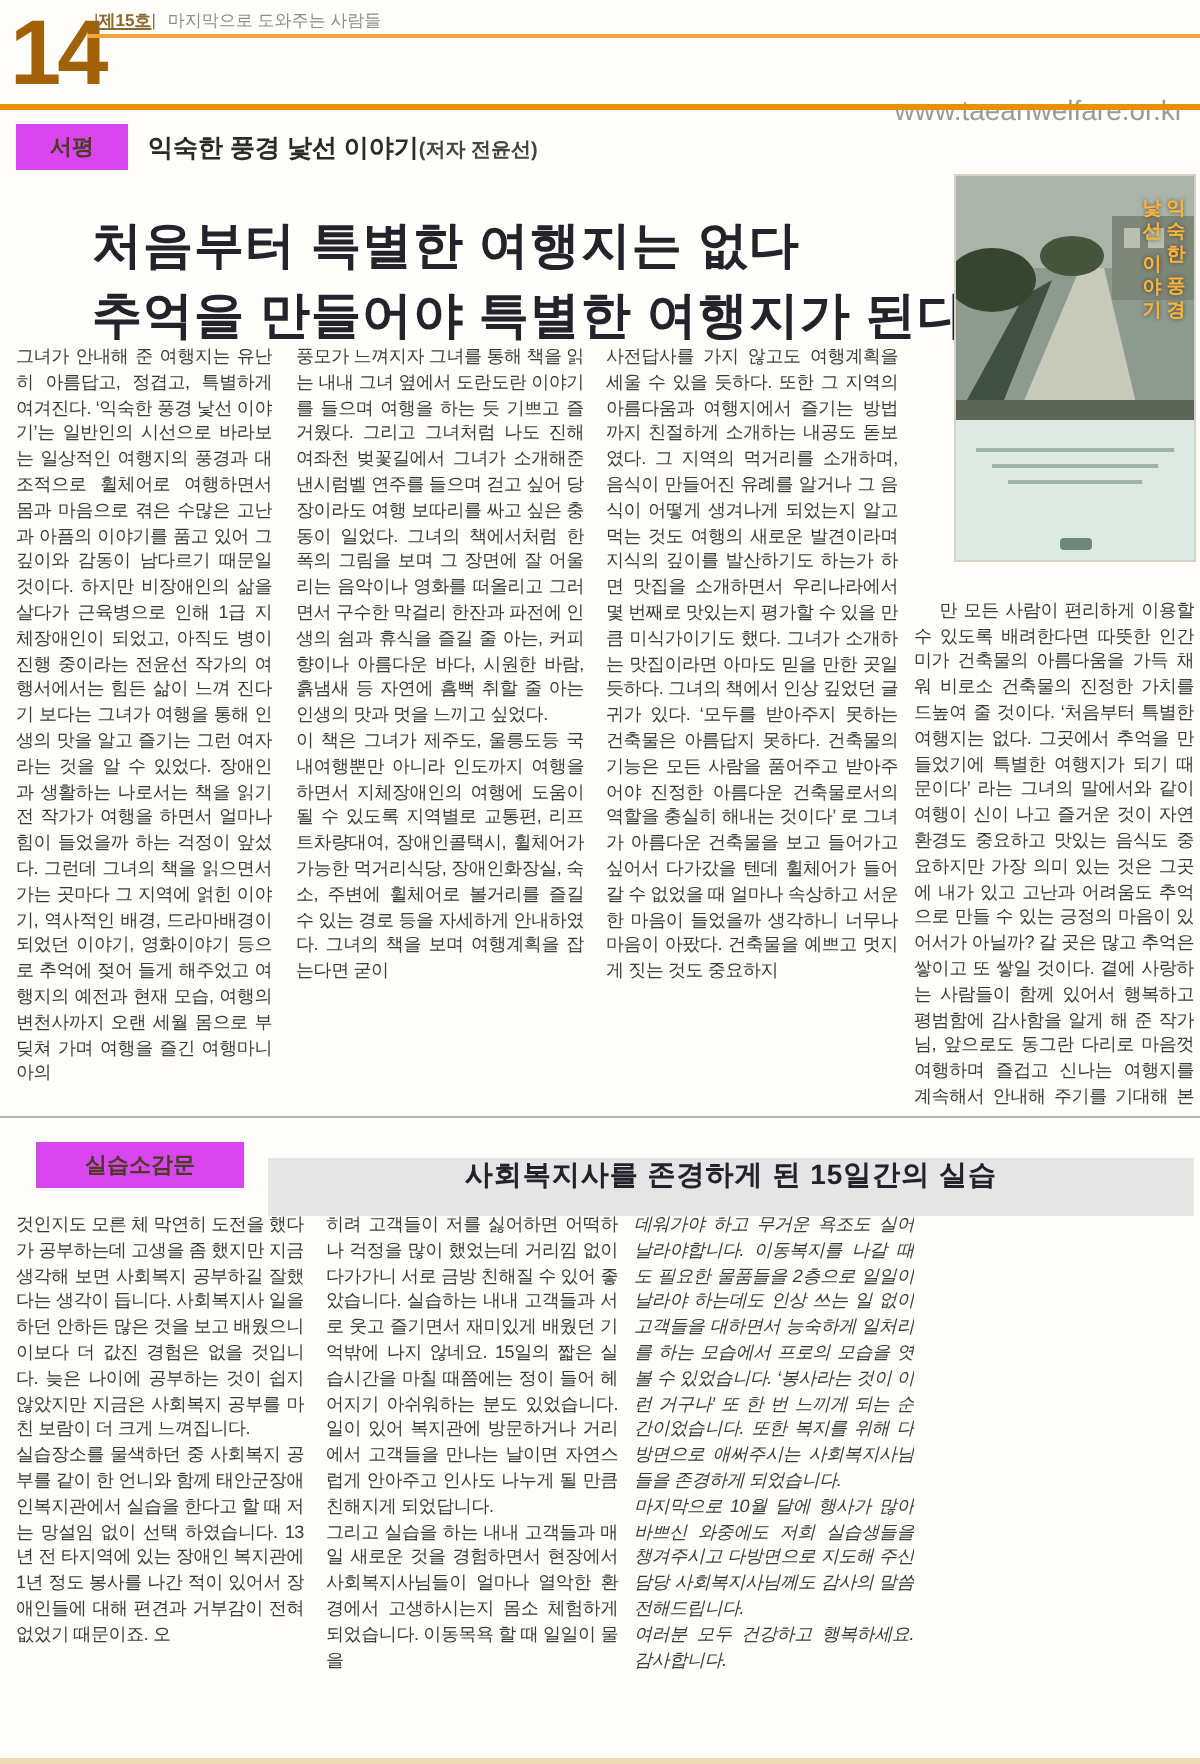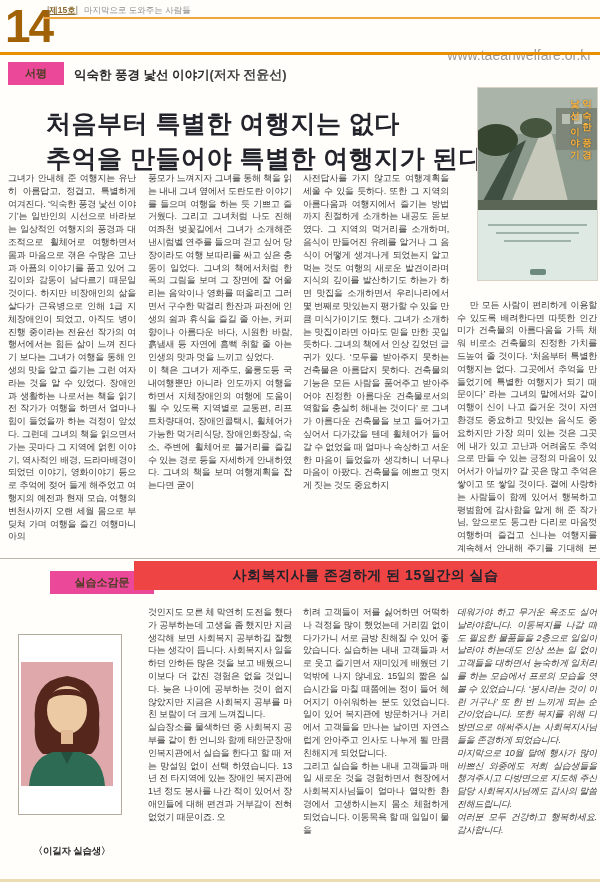--- a/index.html
+++ b/index.html
@@ -12,25 +12,25 @@
   
   .page-num{position:absolute;left:5px;top:2px;font-size:46px;font-weight:bold;
     color:#a16207;letter-spacing:-2px;line-height:48px;}
   .issue-row{position:absolute;left:47px;top:5px;font-size:8.5px;color:#7a6a4f;white-space:nowrap;}
   .issue-row .issue{font-weight:bold;color:#8a6a30;text-decoration:underline;}
   .issue-row .tag{color:#8c8c8c;margin-left:6px;}
   .website{position:absolute;right:8px;top:22px;font-size:14px;color:#9a9a9a;margin-top:25px;}
   .rule-thin{position:absolute;left:44px;right:0;top:17px;height:2px;background:#f2a53c;}
   .rule-thick{position:absolute;left:0;right:0;top:52px;height:3px;background:#e98f00;}
   
-  .sec-label{position:absolute;background:#ec4899;color:#4a3c22;font-weight:bold;
+  .sec-label{position:absolute;background:#d946ef;color:#4a3c22;font-weight:bold;
     font-size:11px;text-align:center;padding:4px 0;}
   .review-label{left:8px;top:62px;width:56px;}
   .review-title{position:absolute;left:74px;top:66px;font-size:12.5px;font-weight:bold;color:#2a2a2a;white-space:nowrap;}
-  .review-title .author{font-size:13px;font-weight:bold;color:#444;}
+  .review-title .author{font-size:10px;font-weight:bold;color:#444;}
   .headline{position:absolute;left:30px;top:90px;font-size:25px;font-weight:bold;
     color:#23232b;line-height:35px;letter-spacing:0.5px;white-space:pre-wrap;}
   
   .book-cover{position:absolute;left:478px;top:88px;width:119px;height:192px;
     box-shadow:0 0 0 1px #d8d2c6;background:#e9efe9;}
   .cover-photo{position:absolute;left:0;top:0;right:0;height:122px;overflow:hidden;}
   .cover-vtitle{position:absolute;right:4px;top:4px;writing-mode:vertical-rl;
     font-size:9.5px;font-weight:bold;color:#ffb43a;letter-spacing:2px;
     text-shadow:0 0 2px rgba(0,0,0,.55);line-height:12px;white-space:pre-wrap;}
   .cover-bottom{position:absolute;left:0;right:0;bottom:0;height:70px;background:#dde9e2;}
@@ -41,23 +41,23 @@
   .article{position:absolute;left:8px;top:172px;width:589px;height:385px;display:flex;}
   .col{font-size:9px;line-height:12.8px;text-align:justify;white-space:pre-wrap;
     letter-spacing:-0.2px;color:#3a3a3a;overflow:hidden;}
   .a-col1{width:128px;margin-right:12px;}
   .a-col2{width:144px;margin-right:11px;}
   .a-col3{width:146px;margin-right:8px;}
   .a-col4{width:140px;padding-top:114px;}
   
   .divider{position:absolute;left:0;right:0;top:558px;height:1px;background:#b9b4aa;}
   
-  .essay-label{left:18px;top:571px;width:104px;margin-left:32px;}
-  .essay-headline-box{position:absolute;left:134px;right:3px;top:561px;height:29px;
-    background:#ef4444;display:flex;align-items:center;justify-content:center;}
+  .essay-label{left:18px;top:571px;width:104px;}
+  .essay-headline-box{position:absolute;left:134px;right:3px;top:579px;height:29px;
+    background:#e5e5e5;display:flex;justify-content:center;}
   .essay-headline{font-size:14px;font-weight:bold;color:#22222a;letter-spacing:0.5px;}
   .essay{position:absolute;left:8px;top:606px;width:589px;height:270px;display:flex;}
   .e-colA{width:128px;margin-right:12px;font-size:9px;}
   .photo-frame{width:98px;margin:2px auto 0 10px;background:#fff;border:1px solid #b5ac9c;padding:2px;}
   .photo-frame svg{display:block;}
   .photo-caption{text-align:center;font-weight:bold;font-size:9.5px;color:#2e2e2e;margin:5px 0 6px 0;}
   .e-colB{width:144px;margin-right:11px;}
   .e-colC{width:146px;margin-right:8px;}
   .e-colD{width:140px;font-style:italic;}
   
@@ -115,35 +115,20 @@
 </div>
 
 <div class="divider"></div>
 
 <div class="sec-label essay-label">실습소감문</div>
 <div class="essay-headline-box">
   <span class="essay-headline">사회복지사를 존경하게 된 15일간의 실습</span>
 </div>
 
 <div class="essay">
-  <div class="e-colA col">
-    <div class="photo-frame">
-      <svg width="92" height="124" viewBox="0 0 92 124">
-        <rect x="0" y="0" width="92" height="124" fill="#dfa9ab"></rect>
-        <path d="M14,62 Q10,18 46,14 Q82,18 78,62 Q80,84 70,92 L22,92 Q12,84 14,62 Z" fill="#54261c"></path>
-        <ellipse cx="46" cy="48" rx="20" ry="24" fill="#eccaa4"></ellipse>
-        <path d="M26,40 Q30,26 46,27 Q62,26 66,40 Q60,32 46,33 Q32,32 26,40 Z" fill="#54261c"></path>
-        <rect x="40" y="68" width="12" height="14" fill="#e2bb95"></rect>
-        <path d="M8,124 Q10,96 32,90 L60,90 Q82,96 84,124 Z" fill="#2e6b54"></path>
-        <path d="M40,90 L52,90 L46,102 Z" fill="#24513f"></path>
-      </svg>
-    </div>
-    <div class="photo-caption">〈이길자 실습생〉</div>
-    
-  </div>
   <div class="col e-colB">것인지도 모른 체 막연히 도전을 했다가 공부하는데 고생을 좀 했지만 지금 생각해 보면 사회복지 공부하길 잘했다는 생각이 듭니다. 사회복지사 일을 하던 안하든 많은 것을 보고 배웠으니 이보다 더 값진 경험은 없을 것입니다. 늦은 나이에 공부하는 것이 쉽지 않았지만 지금은 사회복지 공부를 마친 보람이 더 크게 느껴집니다.
 실습장소를 물색하던 중 사회복지 공부를 같이 한 언니와 함께 태안군장애인복지관에서 실습을 한다고 할 때 저는 망설임 없이 선택 하였습니다. 13년 전 타지역에 있는 장애인 복지관에 1년 정도 봉사를 나간 적이 있어서 장애인들에 대해 편견과 거부감이 전혀 없었기 때문이죠. 오</div>
   <div class="col e-colC">히려 고객들이 저를 싫어하면 어떡하나 걱정을 많이 했었는데 거리낌 없이 다가가니 서로 금방 친해질 수 있어 좋았습니다. 실습하는 내내 고객들과 서로 웃고 즐기면서 재미있게 배웠던 기억밖에 나지 않네요. 15일의 짧은 실습시간을 마칠 때쯤에는 정이 들어 헤어지기 아쉬워하는 분도 있었습니다. 일이 있어 복지관에 방문하거나 거리에서 고객들을 만나는 날이면 자연스럽게 안아주고 인사도 나누게 될 만큼 친해지게 되었답니다.
 그리고 실습을 하는 내내 고객들과 매일 새로운 것을 경험하면서 현장에서 사회복지사님들이 얼마나 열악한 환경에서 고생하시는지 몸소 체험하게 되었습니다. 이동목욕 할 때 일일이 물을</div>
   <div class="col e-colD">데워가야 하고 무거운 욕조도 실어 날라야합니다. 이동복지를 나갈 때도 필요한 물품들을 2층으로 일일이 날라야 하는데도 인상 쓰는 일 없이 고객들을 대하면서 능숙하게 일처리를 하는 모습에서 프로의 모습을 엿볼 수 있었습니다. ‘봉사라는 것이 이런 거구나’ 또 한 번 느끼게 되는 순간이었습니다. 또한 복지를 위해 다방면으로 애써주시는 사회복지사님들을 존경하게 되었습니다.
 마지막으로 10월 달에 행사가 많아 바쁘신 와중에도 저희 실습생들을 챙겨주시고 다방면으로 지도해 주신 담당 사회복지사님께도 감사의 말씀 전해드립니다.
 여러분 모두 건강하고 행복하세요. 감사합니다.</div>
 </div>
 
 <div class="footer-rule"></div>

